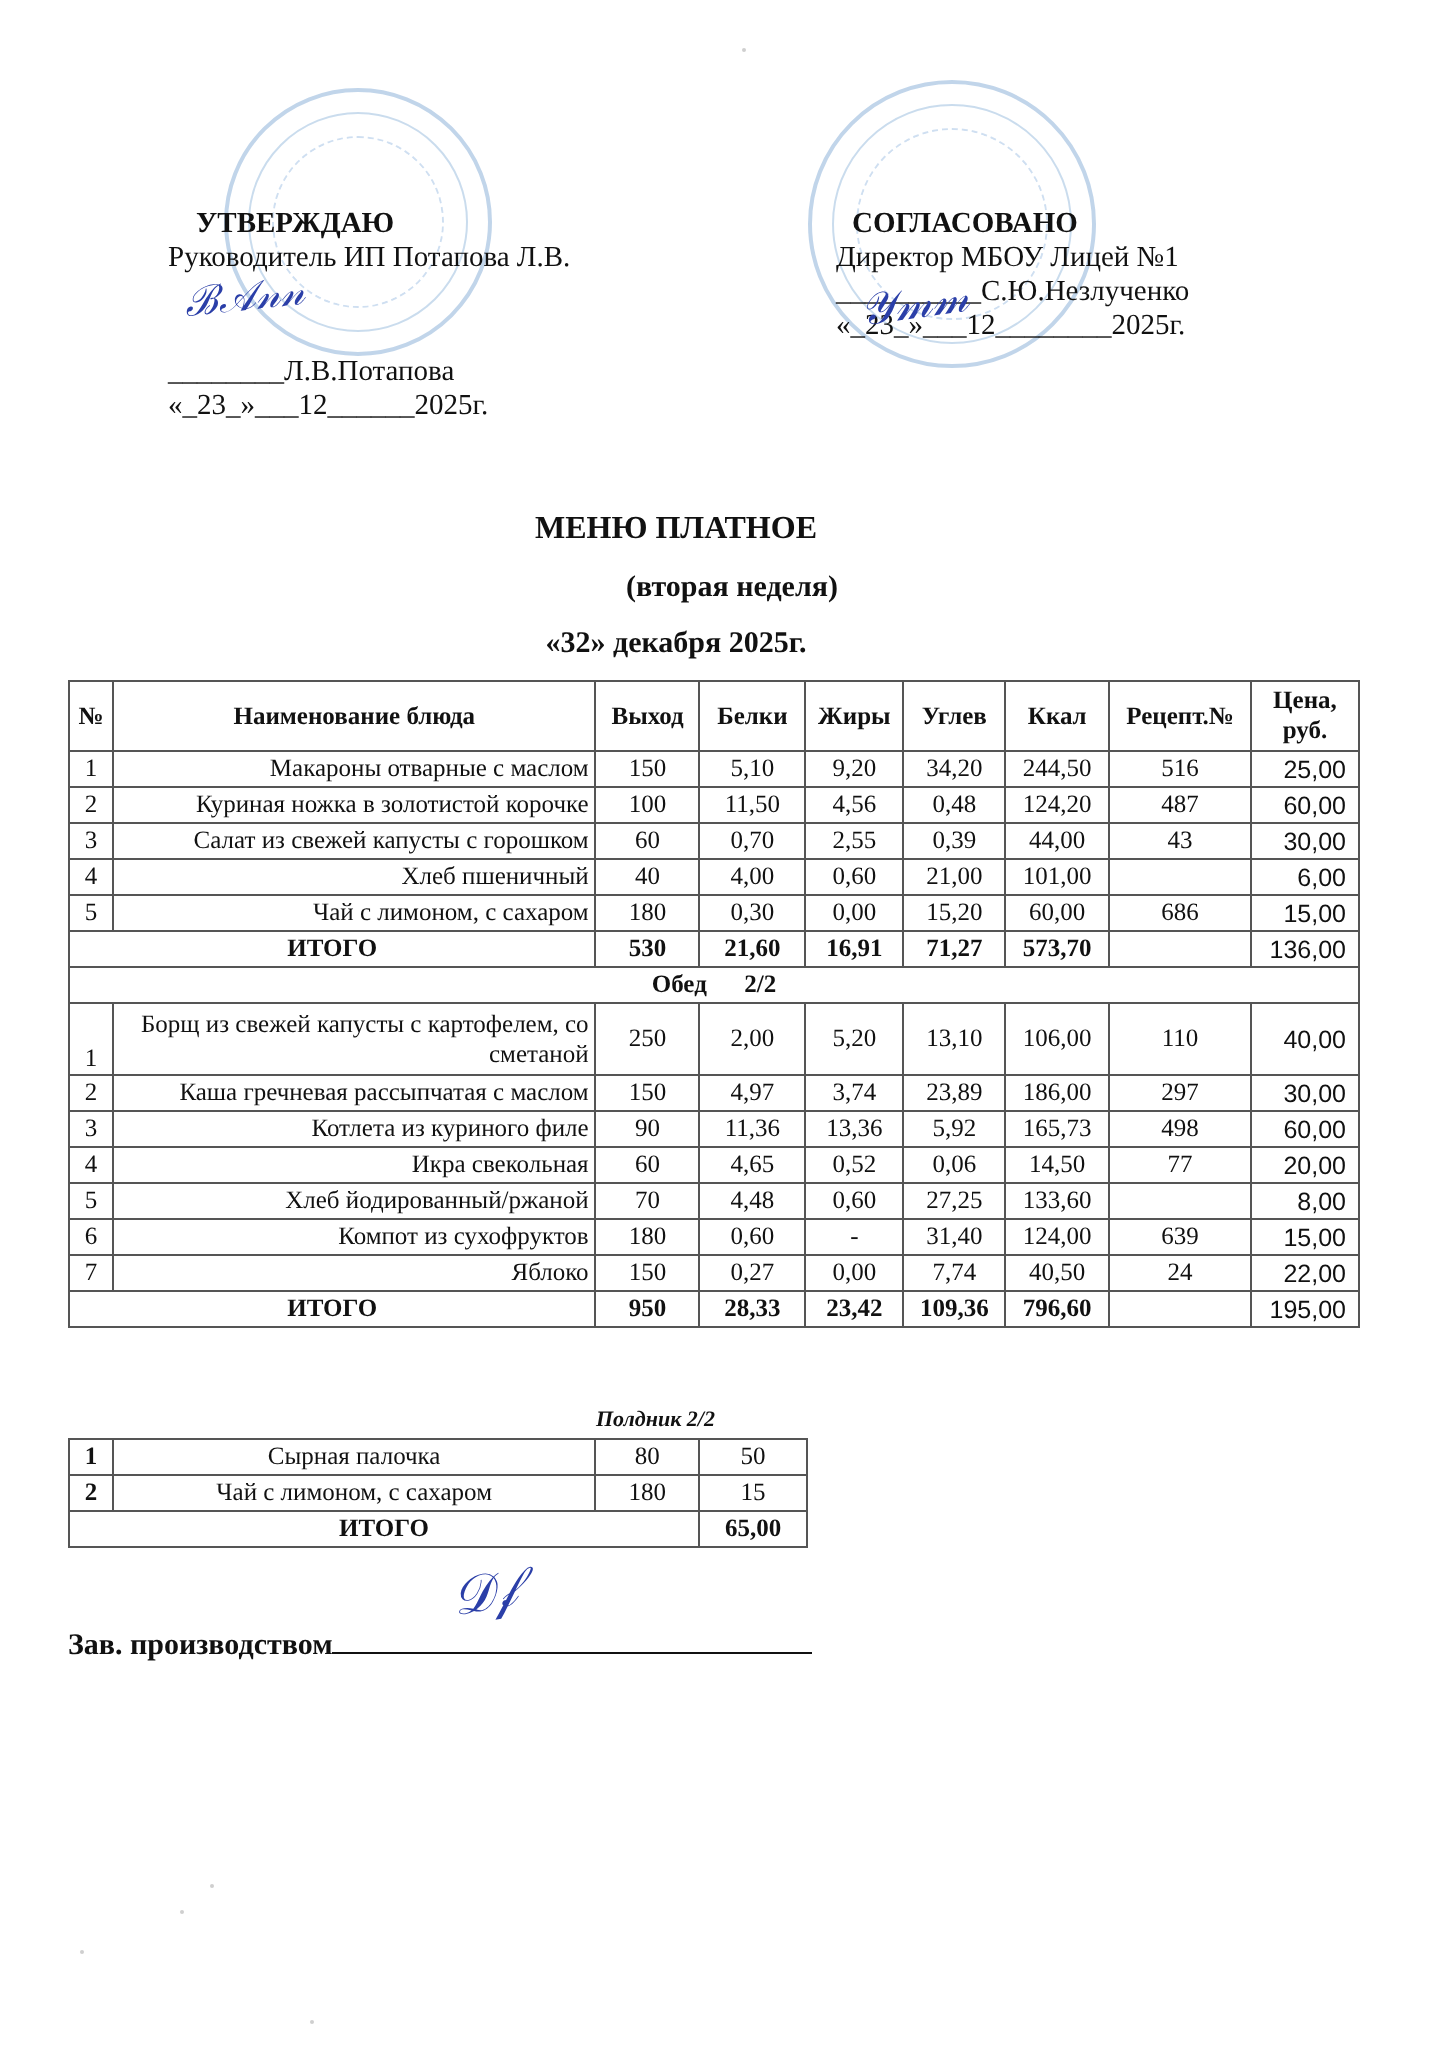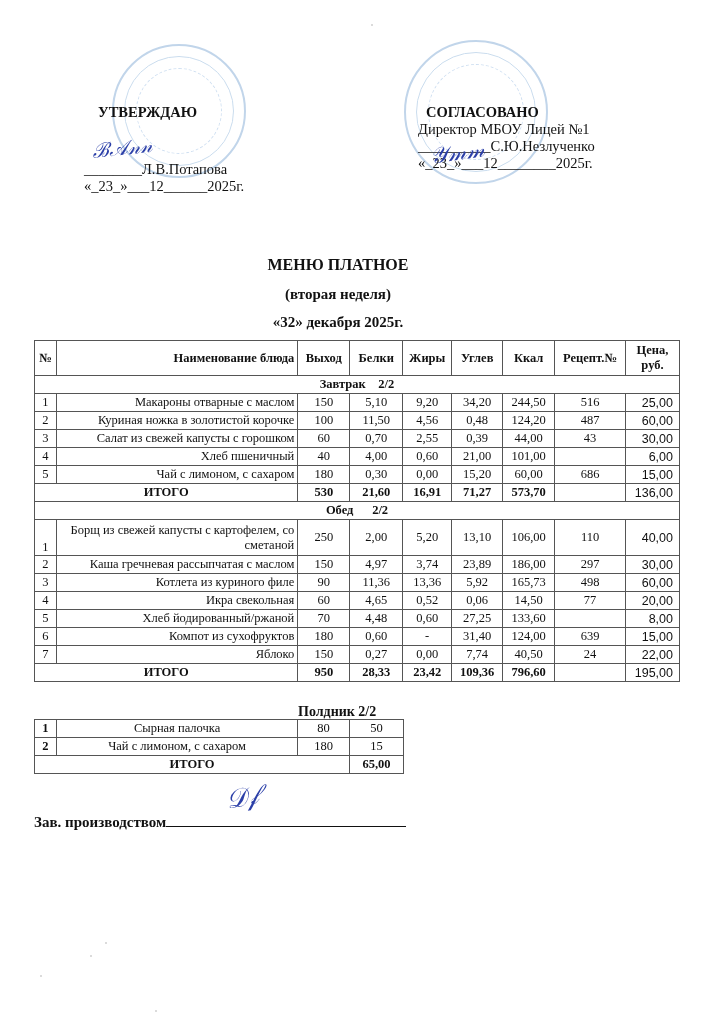--- a/index.html
+++ b/index.html
@@ -14,87 +14,85 @@
   .title-block { position:absolute; left:0; width:676px; text-align:center; font-weight:bold; }
   table.menu { position:absolute; left:34px; top:340px; border-collapse:collapse; width:646px;
                font-size:12.5px; font-family:"Liberation Serif", serif; }
   table.menu td, table.menu th { border:1px solid #555; padding:0 3px; text-align:center; height:17px; }
   table.menu th { font-weight:bold; height:34px; font-size:12.5px; }
   table.menu td.name { text-align:right; }
   table.menu tr.section td { font-weight:bold; text-align:center; }
   table.menu tr.total td { font-weight:bold; }
   table.menu tr.total td.price { font-weight:normal; font-family:"Liberation Sans", sans-serif; }
   table.menu td.price { font-family:"Liberation Sans", sans-serif; text-align:right; padding-right:6px; }
-  .snack-label { position:absolute; left:298px; top:704px; font-weight:bold; font-size:14px; }
+  .snack-label { position:absolute; left:298px; top:704px; font-weight:bold; font-size:11px;font-style:italic; }
   table.snack { position:absolute; left:34px; top:719px; border-collapse:collapse; width:370px; font-size:12.5px; }
   table.snack td { border:1px solid #555; height:17px; padding:0 3px; text-align:center; }
   table.snack td.name { text-align:center; }
   table.snack tr.total td { font-weight:bold; }
   .footer { position:absolute; left:34px; top:812px; font-weight:bold; font-size:15px; }
   .footer .line { display:inline-block; width:240px; border-bottom:1px solid #111; height:14px; vertical-align:baseline; }
   .speckle { position:absolute; width:2px; height:2px; background:#cfcfcf; border-radius:50%; }
 </style>
 </head>
 <body>
 
 <div class="stamp" style="left:112px;top:44px;width:130px;height:130px;">
     <div class="stamp-inner"></div>
   </div>
 <div class="stamp" style="left:404px;top:40px;width:140px;height:140px;">
     <div class="stamp-inner"></div>
   </div>
 
 <div class="approve-block" style="left:84px;top:104px;">
   <div class="title" style="padding-left:14px;">УТВЕРЖДАЮ</div>
+  <div>Руководитель ИП Потапова Л.В.</div>
   <div style="padding-left:-4px;margin-top:40px;">________Л.В.Потапова</div>
   <div>«_23_»___12______2025г.</div>
 </div>
 <div class="sig" style="left:92px;top:134px;font-size:20px;transform:rotate(-6deg);">ℬ𝒜𝓃𝓃</div>
 
 <div class="approve-block" style="left:418px;top:104px;">
   <div class="title" style="padding-left:8px;">СОГЛАСОВАНО</div>
   <div>Директор МБОУ Лицей №1</div>
   <div>__________С.Ю.Незлученко</div>
   <div>«_23_»___12________2025г.</div>
 </div>
 <div class="sig" style="left:430px;top:140px;font-size:22px;transform:rotate(-8deg);">𝒴𝓂𝓂</div>
 
 <div class="title-block" style="top:256px;font-size:16px;">МЕНЮ ПЛАТНОЕ</div>
-<div class="title-block" style="top:286px;font-size:15px;">(вторая неделя)</div>
+<div class="title-block" style="top:286px;font-size:15px;padding-left:28px;">(вторая неделя)</div>
 <div class="title-block" style="top:314px;font-size:15px;">«32» декабря 2025г.</div>
 
 <table class="menu">
   <colgroup>
     <col style="width:22px">
       <col style="width:242px">
       <col style="width:52px">
       <col style="width:53px">
     <col style="width:49px">
       <col style="width:51px">
       <col style="width:52px">
       <col style="width:71px">
       <col style="width:54px">
   </colgroup>
   <thead>
     <tr>
       <th>№</th>
-      <th style="text-align:right;">Наименование блюда</th>
+      <th style="text-align:center;">Наименование блюда</th>
       <th>Выход</th>
       <th>Белки</th>
       <th>Жиры</th>
       <th>Углев</th>
       <th>Ккал</th>
       <th>Рецепт.№</th>
       <th>Цена, руб.</th>
     </tr>
   </thead>
   <tbody id="menu-body">
-      <tr class="section">
-        <td colspan="9" style="white-space: pre;">Завтрак    2/2</td>
-      </tr>
       <tr>
         <td>1</td>
         <td class="name">Макароны отварные с маслом</td>
         <td>150</td>
         <td>5,10</td>
         <td>9,20</td>
         <td>34,20</td>
         <td>244,50</td>
         <td>516</td>
         <td class="price">25,00</td>

